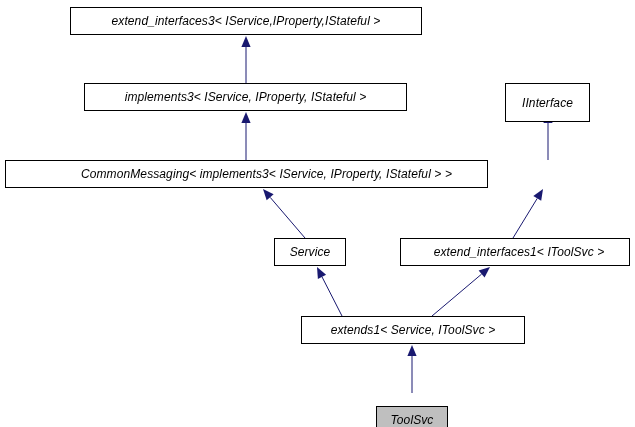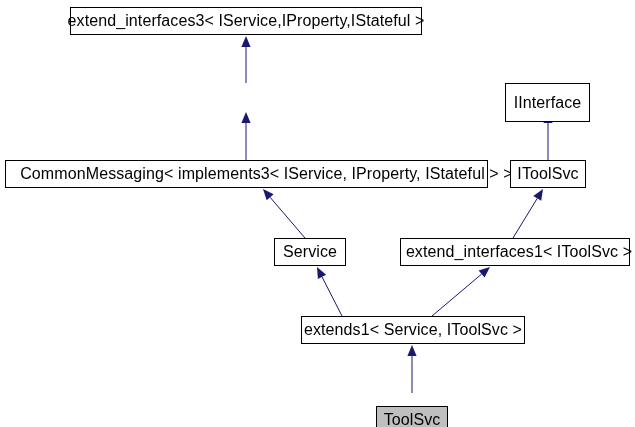--- a/index.html
+++ b/index.html
@@ -32,25 +32,26 @@
     display: flex;
     align-items: center;
     justify-content: center;
     white-space: nowrap;
     z-index: 2;
   }
   .uml-node.highlight {
     background: #bfbfbf;
   }
   .uml-node-label {
-    font-size: 16px;
+    font-size: 12px;
     line-height: 12px;
     color: #000000;
     letter-spacing: 0.1px;
     padding: 0 6px;
+    font-style: italic;
   }
 </style>
 </head>
 <body>
 
 <div id="diagram-root">
 
   <svg id="edge-layer" viewBox="0 0 635 427" width="635" height="427" aria-hidden="true">
       <g>
         <line x1="246" y1="83" x2="246" y2="47" stroke="#191970" stroke-width="1"></line>
@@ -82,28 +83,28 @@
       </g>
       <g>
         <line x1="412" y1="393" x2="412" y2="356" stroke="#191970" stroke-width="1"></line>
         <polygon points="412,345 416.6,356 407.4,356" fill="#191970"></polygon>
       </g>
     </svg>
 
 <div class="uml-node" style="left: 70px; top: 7px; width: 352px; height: 28px;">
       <span class="uml-node-label">extend_interfaces3&lt; IService,IProperty,IStateful &gt;</span>
     </div>
+    <div class="uml-node" style="left: 84px; top: 83px; width: 323px; height: 28px;">
+      <span class="uml-node-label">implements3&lt; IService, IProperty, IStateful &gt;</span>
+    </div>
     <div class="uml-node" style="left: 505px; top: 83px; width: 85px; height: 39px;">
       <span class="uml-node-label">IInterface</span>
     </div>
     <div class="uml-node" style="left: 5px; top: 160px; width: 483px; height: 28px; padding-left: 40px;">
       <span class="uml-node-label">CommonMessaging&lt; implements3&lt; IService, IProperty, IStateful &gt; &gt;</span>
-    </div>
-    <div class="uml-node" style="left: 510px; top: 160px; width: 76px; height: 28px;">
-      <span class="uml-node-label">IToolSvc</span>
     </div>
     <div class="uml-node" style="left: 274px; top: 238px; width: 72px; height: 28px;">
       <span class="uml-node-label">Service</span>
     </div>
     <div class="uml-node" style="left: 400px; top: 238px; width: 230px; height: 28px; padding-left: 8px;">
       <span class="uml-node-label">extend_interfaces1&lt; IToolSvc &gt;</span>
     </div>
     <div class="uml-node" style="left: 301px; top: 316px; width: 224px; height: 28px; text-align: center;">
       <span class="uml-node-label">extends1&lt; Service, IToolSvc &gt;</span>
     </div>

